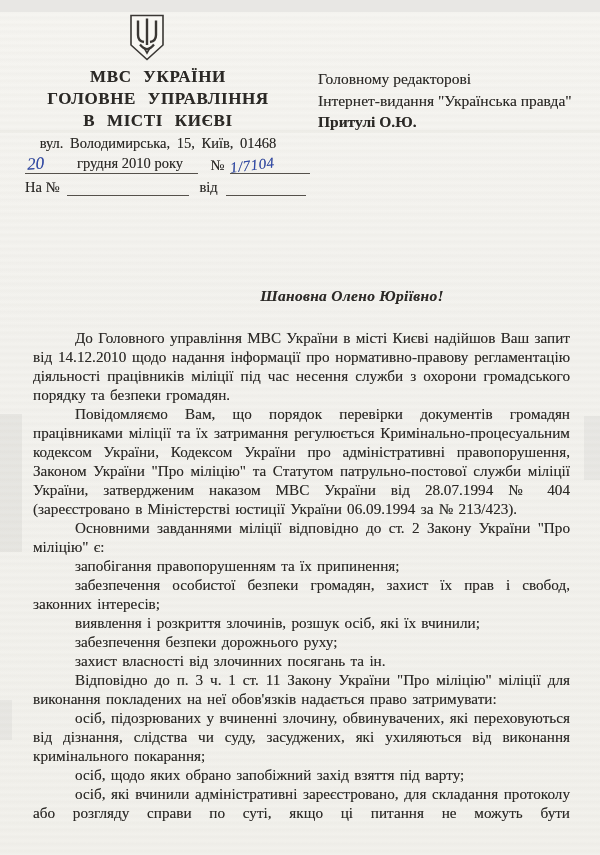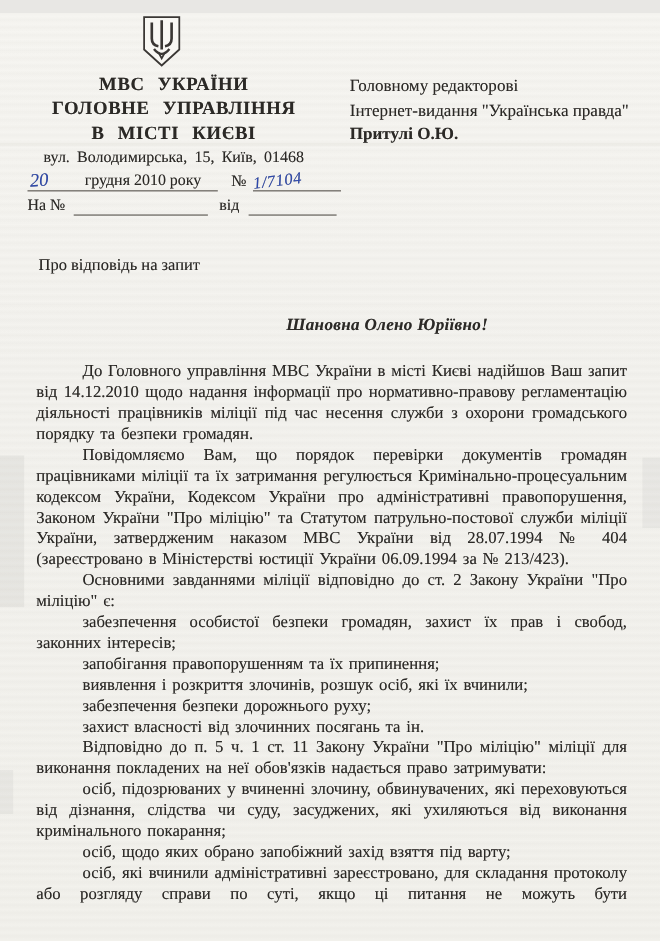--- a/index.html
+++ b/index.html
@@ -102,32 +102,31 @@
       <span class="useg u2"></span>
     </div>
   </div>
 
   <div class="recipient soft">
     <div class="r1">Головному редакторові</div>
     <div class="r2">Інтернет-видання "Українська правда"</div>
     <div class="r3">Притулі О.Ю.</div>
   </div>
 
-  <div class="subject soft">Про відповідь на запит</div>
 
   <div class="salutation soft">Шановна Олено Юріївно!</div>
 
   <div class="body soft">
       <p class="para">До Головного управління МВС України в місті Києві надійшов Ваш запит від 14.12.2010 щодо надання інформації про нормативно-правову регламентацію діяльності працівників міліції під час несення служби з охорони громадського порядку та безпеки громадян.</p>
       <p class="para">Повідомляємо Вам, що порядок перевірки документів громадян працівниками міліції та їх затримання регулюється Кримінально-процесуальним кодексом України, Кодексом України про адміністративні правопорушення, Законом України "Про міліцію" та Статутом патрульно-постової служби міліції України, затвердженим наказом МВС України від 28.07.1994 № 404 (зареєстровано в Міністерстві юстиції України 06.09.1994 за № 213/423).</p>
       <p class="para">Основними завданнями міліції відповідно до ст. 2 Закону України "Про міліцію" є:</p>
+      <p class="para">запобігання правопорушенням та їх припинення;</p>
       <p class="para">забезпечення особистої безпеки громадян, захист їх прав і свобод, законних інтересів;</p>
-      <p class="para">запобігання правопорушенням та їх припинення;</p>
       <p class="para">виявлення і розкриття злочинів, розшук осіб, які їх вчинили;</p>
       <p class="para">забезпечення безпеки дорожнього руху;</p>
       <p class="para">захист власності від злочинних посягань та ін.</p>
-      <p class="para">Відповідно до п. 5 ч. 1 ст. 11 Закону України "Про міліцію" міліції для виконання покладених на неї обов'язків надається право затримувати:</p>
+      <p class="para">Відповідно до п. 3 ч. 1 ст. 11 Закону України "Про міліцію" міліції для виконання покладених на неї обов'язків надається право затримувати:</p>
       <p class="para">осіб, підозрюваних у вчиненні злочину, обвинувачених, які переховуються від дізнання, слідства чи суду, засуджених, які ухиляються від виконання кримінального покарання;</p>
       <p class="para">осіб, щодо яких обрано запобіжний захід взяття під варту;</p>
       <p class="para cut">осіб, які вчинили адміністративні зареєстровано, для складання протоколу або розгляду справи по суті, якщо ці питання не можуть бути</p>
     </div>
 
 </div>
 
 </body></html>

